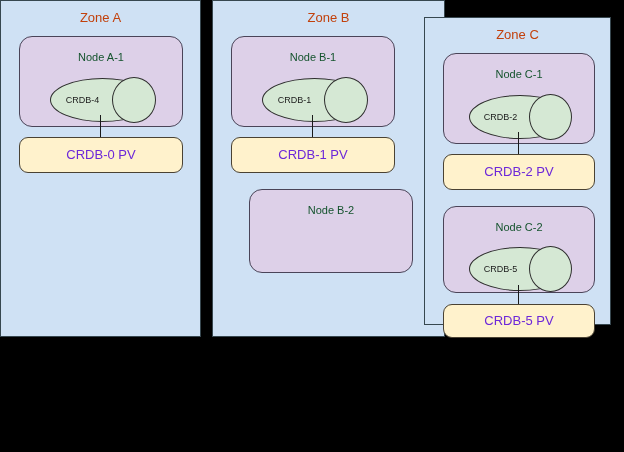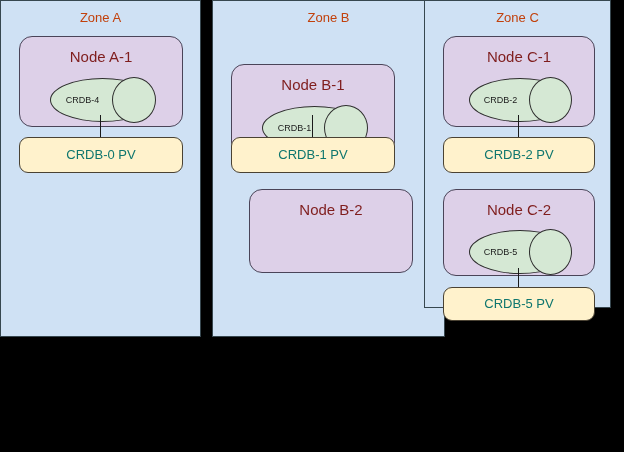--- a/index.html
+++ b/index.html
@@ -50,22 +50,22 @@
     border: 1px solid #4a4458;
     border-radius: 13px;
     box-sizing: border-box;
   }
   .node-label {
     position: absolute;
     left: 0;
     right: 0;
     top: 12px;
     text-align: center;
-    font-size: 15px;
-    color: #7f1d1d;
+    font-size: 11px;
+    color: #14532d;
     line-height: 16px;
   }
 
   
   .cylinder {
     position: absolute;
   }
   .cyl-body {
     position: absolute;
     left: 0;
@@ -106,21 +106,21 @@
     background: #fff2cc;
     border: 1px solid #4a4233;
     border-radius: 9px;
     box-sizing: border-box;
     display: flex;
     align-items: center;
     justify-content: center;
   }
   .pv-label {
     font-size: 13px;
-    color: #0f766e;
+    color: #6d28d9;
     line-height: 16px;
   }
 
   
   .connector {
     position: absolute;
     width: 1px;
     background: #1a1a1a;
   }
 </style>
@@ -145,42 +145,42 @@
     <div class="connector" style="left:99px; top:114px; height:22px;"></div>
 
     <div class="pv" style="left:18px; top:136px; width:164px; height:36px;">
       <span class="pv-label">CRDB-0 PV</span>
     </div>
   </div>
 
   <div class="zone" style="left:212px; top:0px; width:233px; height:337px;">
     <div class="zone-label">Zone B</div>
 
-    <div class="node" style="left:18px; top:35px; width:164px; height:91px;margin-top:28px;">
+    <div class="node" style="left:18px; top:35px; width:164px; height:91px;">
       <div class="node-label">Node B-1</div>
 
       <div class="cylinder" style="left:30px; top:41px; width:105px; height:44px;">
         <div class="cyl-body"></div>
         <div class="cyl-cap"></div>
         <div class="cyl-label">CRDB-1</div>
       </div>
     </div>
 
     <div class="connector" style="left:99px; top:114px; height:22px;"></div>
 
     <div class="pv" style="left:18px; top:136px; width:164px; height:36px;">
       <span class="pv-label">CRDB-1 PV</span>
     </div>
 
     <div class="node" style="left:36px; top:188px; width:164px; height:84px;">
       <div class="node-label">Node B-2</div>
     </div>
   </div>
 
-  <div class="zone" style="left:424px; top:0px; width:187px; height:308px;">
+  <div class="zone" style="left:424px; top:17px; width:187px; height:308px;">
     <div class="zone-label">Zone C</div>
 
     <div class="node" style="left:18px; top:35px; width:152px; height:91px;padding-left:44px;">
       <div class="node-label">Node C-1</div>
 
       <div class="cylinder" style="left:25px; top:41px; width:102px; height:44px;">
         <div class="cyl-body"></div>
         <div class="cyl-cap"></div>
         <div class="cyl-label">CRDB-2</div>
       </div>

